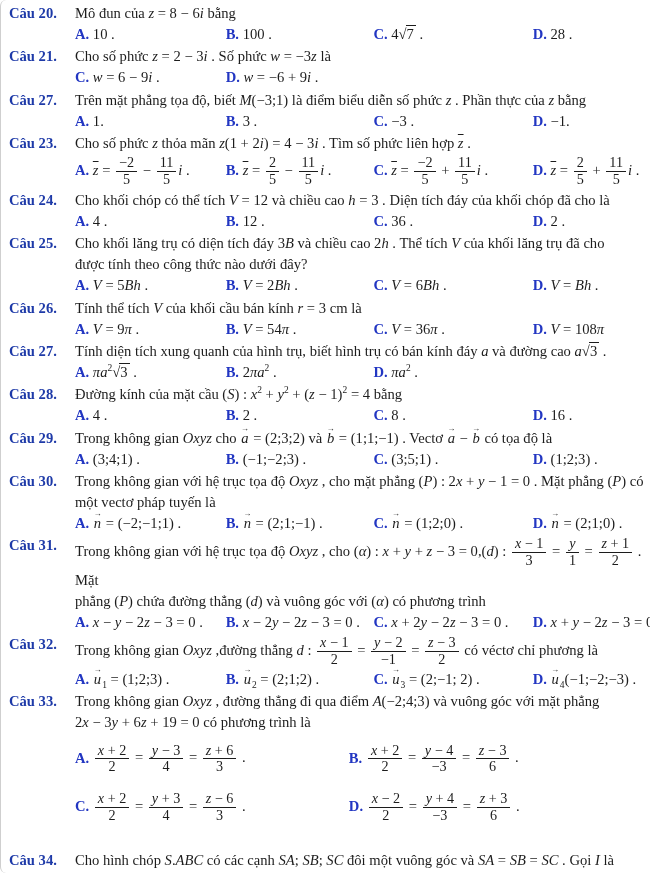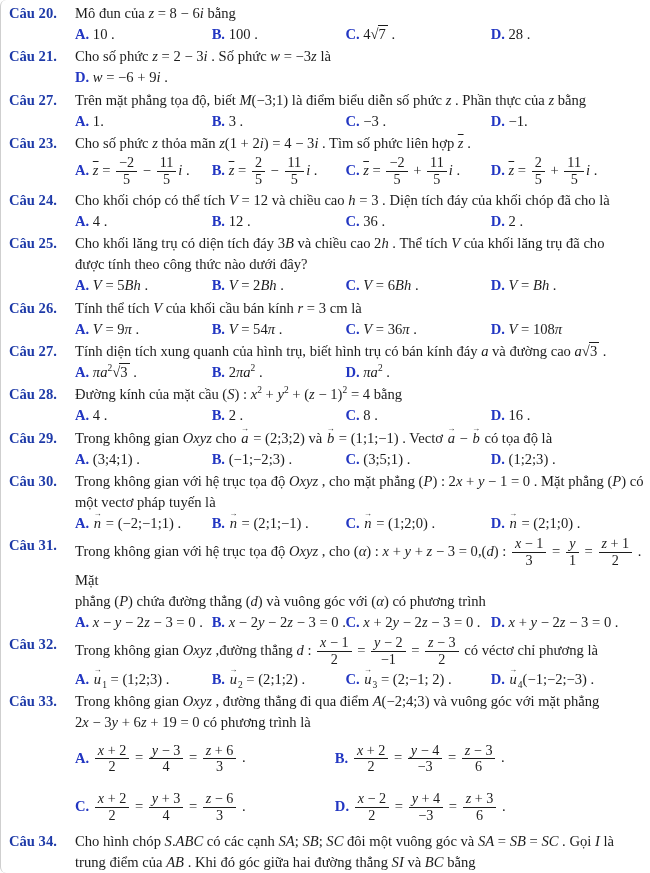--- a/index.html
+++ b/index.html
@@ -9,21 +9,21 @@
     font-size:14.6px;color:#1c1c1c;
   }
   .page{
     position:relative;width:650px;height:873px;box-sizing:border-box;
     padding:3px 2px 0 8px;border-left:1px solid #cfcfcf;border-radius:6px;
   }
   .q{display:flex;align-items:flex-start;margin:0 0 1px 0}
   .q-label{flex:0 0 66px;font-weight:700;color:#1e3aa8;line-height:1.45;white-space:nowrap}
   .q-body{flex:1;min-width:0;line-height:1.45}
   .stem{line-height:1.45}
-  .opts{display:grid;grid-template-columns:23.5% 23% 25% 28.5%;column-gap:2px}
+  .opts{display:grid;grid-template-columns:23.5% 23% 25% 28.5%;column-gap:16px}
   .opts.cols2{grid-template-columns:45% 55%}
   .opts.cols2 .opt{margin:8px 0 6px}
   .opt{white-space:nowrap}
   .letter{font-weight:700;color:#2236c2}
   .var{font-style:italic}
   sup{font-size:.65em;line-height:0}
   sub{font-size:.65em;line-height:0}
   .frac{display:inline-block;vertical-align:middle;text-align:center;line-height:1.12;font-size:.97em;margin:1px 2px}
   .frac .num{display:block;padding:0 3px;border-bottom:1px solid #1c1c1c}
   .frac .den{display:block;padding:0 3px}
@@ -48,20 +48,21 @@
           <div class="opt"><span class="letter">C. </span><span class="opt-c">4<span class="sqrt"><span class="rad">√</span><span class="rdc">7</span></span> .</span></div>
           <div class="opt"><span class="letter">D. </span><span class="opt-c">28 .</span></div>
         </div>
       </div>
     </div>
     <div class="q">
       <div class="q-label">Câu 21.</div>
       <div class="q-body">
         <div class="stem">Cho số phức <span class="var">z</span> = 2 − 3<span class="var">i</span> . Số phức <span class="var">w</span> = −3<span class="var">z</span> là</div>
         <div class="opts cols4">
+          <div class="opt"><span class="letter">C. </span><span class="opt-c"><span class="var">w</span> = 6 − 9<span class="var">i</span> .</span></div>
           <div class="opt"><span class="letter">D. </span><span class="opt-c"><span class="var">w</span> = −6 + 9<span class="var">i</span> .</span></div>
         </div>
       </div>
     </div>
     <div class="q">
       <div class="q-label">Câu 27.</div>
       <div class="q-body">
         <div class="stem">Trên mặt phẳng tọa độ, biết <span class="var">M</span>(−3;1) là điểm biểu diễn số phức <span class="var">z</span> . Phần thực của <span class="var">z</span> bằng</div>
         <div class="opts cols4">
           <div class="opt"><span class="letter">A. </span><span class="opt-c">1.</span></div>
@@ -183,21 +184,21 @@
       <div class="q-body">
         <div class="stem">Trong không gian <span class="var">Oxyz</span> ,đường thẳng <span class="var">d</span> : <span class="frac"><span class="num"><span class="var">x</span> − 1</span><span class="den">2</span></span> = <span class="frac"><span class="num"><span class="var">y</span> − 2</span><span class="den">−1</span></span> = <span class="frac"><span class="num"><span class="var">z</span> − 3</span><span class="den">2</span></span> có véctơ chỉ phương là</div>
         <div class="opts cols4">
           <div class="opt"><span class="letter">A. </span><span class="opt-c"><span class="vec var"><span class="var">u</span></span><sub>1</sub> = (1;2;3) .</span></div>
           <div class="opt"><span class="letter">B. </span><span class="opt-c"><span class="vec var"><span class="var">u</span></span><sub>2</sub> = (2;1;2) .</span></div>
           <div class="opt"><span class="letter">C. </span><span class="opt-c"><span class="vec var"><span class="var">u</span></span><sub>3</sub> = (2;−1; 2) .</span></div>
           <div class="opt"><span class="letter">D. </span><span class="opt-c"><span class="vec var"><span class="var">u</span></span><sub>4</sub>(−1;−2;−3) .</span></div>
         </div>
       </div>
     </div>
-    <div class="q" style="margin-bottom: 0;">
+    <div class="q" style="margin-bottom: 19px;">
       <div class="q-label">Câu 33.</div>
       <div class="q-body">
         <div class="stem">Trong không gian <span class="var">Oxyz</span> , đường thẳng đi qua điểm <span class="var">A</span>(−2;4;3) và vuông góc với mặt phẳng<br>2<span class="var">x</span> − 3<span class="var">y</span> + 6<span class="var">z</span> + 19 = 0 có phương trình là</div>
         <div class="opts cols2">
           <div class="opt"><span class="letter">A. </span><span class="opt-c"><span class="frac"><span class="num"><span class="var">x</span> + 2</span><span class="den">2</span></span> = <span class="frac"><span class="num"><span class="var">y</span> − 3</span><span class="den">4</span></span> = <span class="frac"><span class="num"><span class="var">z</span> + 6</span><span class="den">3</span></span> .</span></div>
           <div class="opt"><span class="letter">B. </span><span class="opt-c"><span class="frac"><span class="num"><span class="var">x</span> + 2</span><span class="den">2</span></span> = <span class="frac"><span class="num"><span class="var">y</span> − 4</span><span class="den">−3</span></span> = <span class="frac"><span class="num"><span class="var">z</span> − 3</span><span class="den">6</span></span> .</span></div>
           <div class="opt"><span class="letter">C. </span><span class="opt-c"><span class="frac"><span class="num"><span class="var">x</span> + 2</span><span class="den">2</span></span> = <span class="frac"><span class="num"><span class="var">y</span> + 3</span><span class="den">4</span></span> = <span class="frac"><span class="num"><span class="var">z</span> − 6</span><span class="den">3</span></span> .</span></div>
           <div class="opt"><span class="letter">D. </span><span class="opt-c"><span class="frac"><span class="num"><span class="var">x</span> − 2</span><span class="den">2</span></span> = <span class="frac"><span class="num"><span class="var">y</span> + 4</span><span class="den">−3</span></span> = <span class="frac"><span class="num"><span class="var">z</span> + 3</span><span class="den">6</span></span> .</span></div>
         </div>
       </div>

